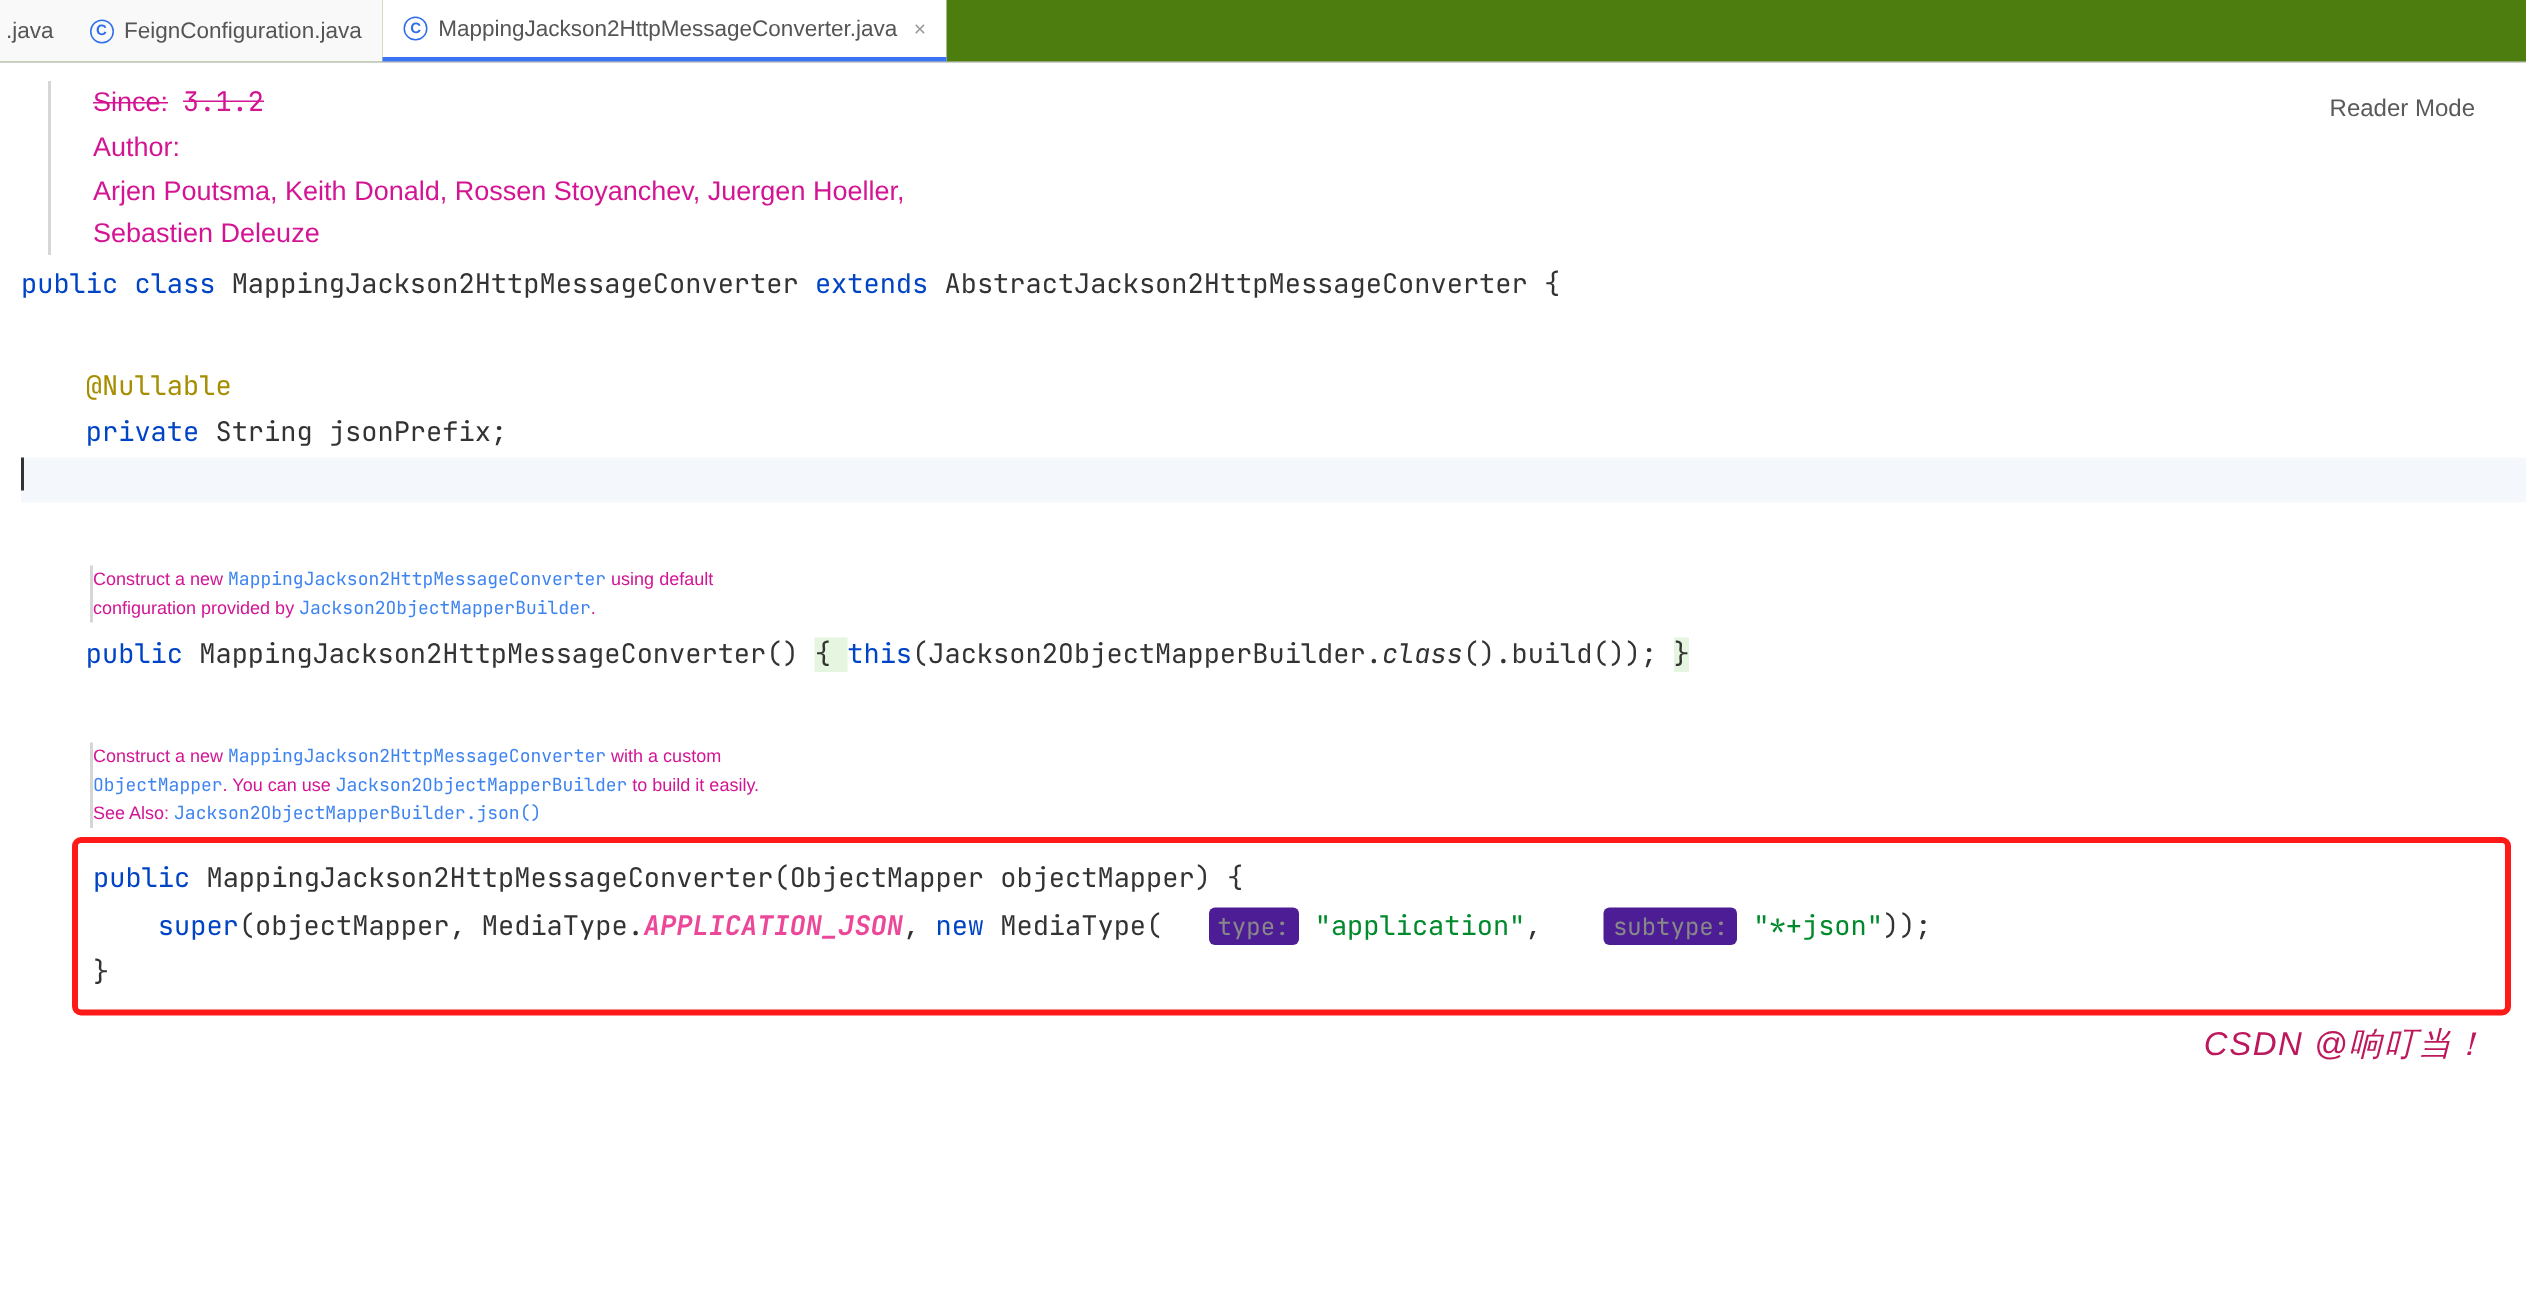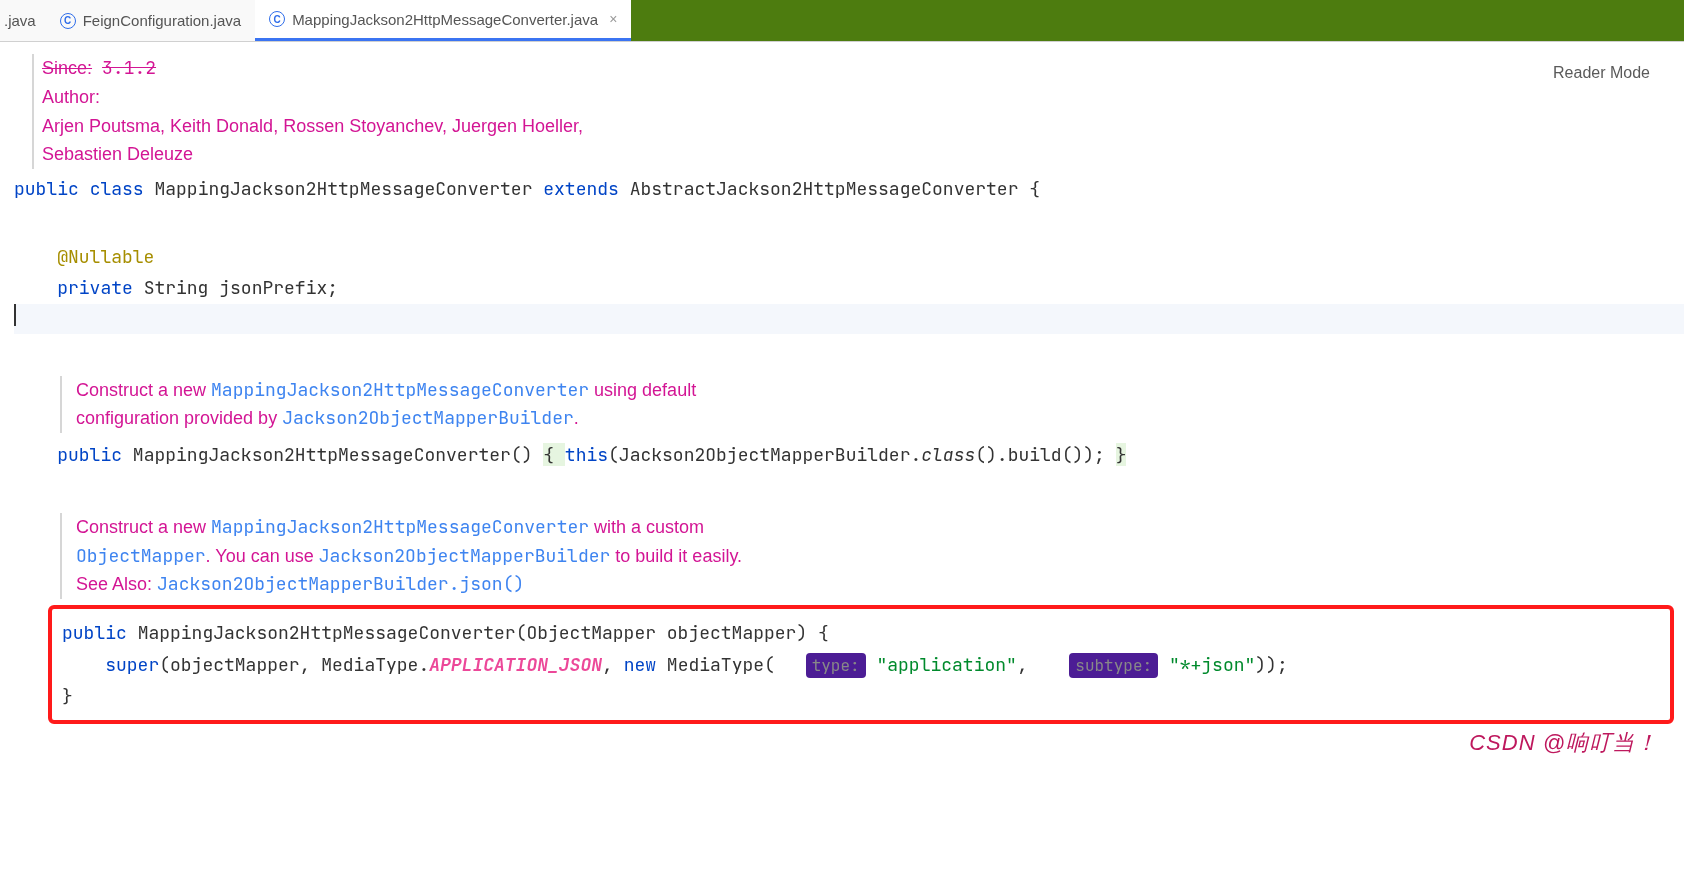--- a/index.html
+++ b/index.html
@@ -66,28 +66,28 @@
     }
     .kw   { color: #0044c6; }
     .cls  { color: #333; }
     .str  { color: #008a2c; }
     .ann  { color: #a68e00; }
     .const{ color: #ec4899; font-style: italic; font-weight: bold; }
     .doc-pink { color: #d31594; font-family: -apple-system, BlinkMacSystemFont,'Segoe UI',sans-serif; }
     .doc-mono-blue { color:#3e84f0; font-family:'JetBrains Mono','Consolas',monospace; }
     .doc-block {
       border-left: 2px solid #d6d6d6;
-      padding-left: 14px;
+      padding-left: 0;
       margin: 6px 0 6px 46px;
-      font-size: 18px;
+      font-size: 12px;
       line-height: 1.6;
     }
     .doc-block-top {
       border-left: 2px solid #d6d6d6;
-      padding-left: 8px;
+      padding-left: 28px;
       margin: 0 0 4px 18px;
       font-size: 18px;
       line-height: 1.6;
     }
     .strike { text-decoration: line-through; color:#d31594; }
     .bg-green { background:#e6f5e0; }
     .param-hint { background:#4c1d95; border-radius:4px; padding:2px 6px; color:#888; font-size:16px;margin-left:20px; }
     .cursor-line { background:#f4f7fc; height: 30px; }
     .cursor { border-left:2px solid #333; height:22px; display:inline-block; vertical-align:middle; }
     .red-box {

